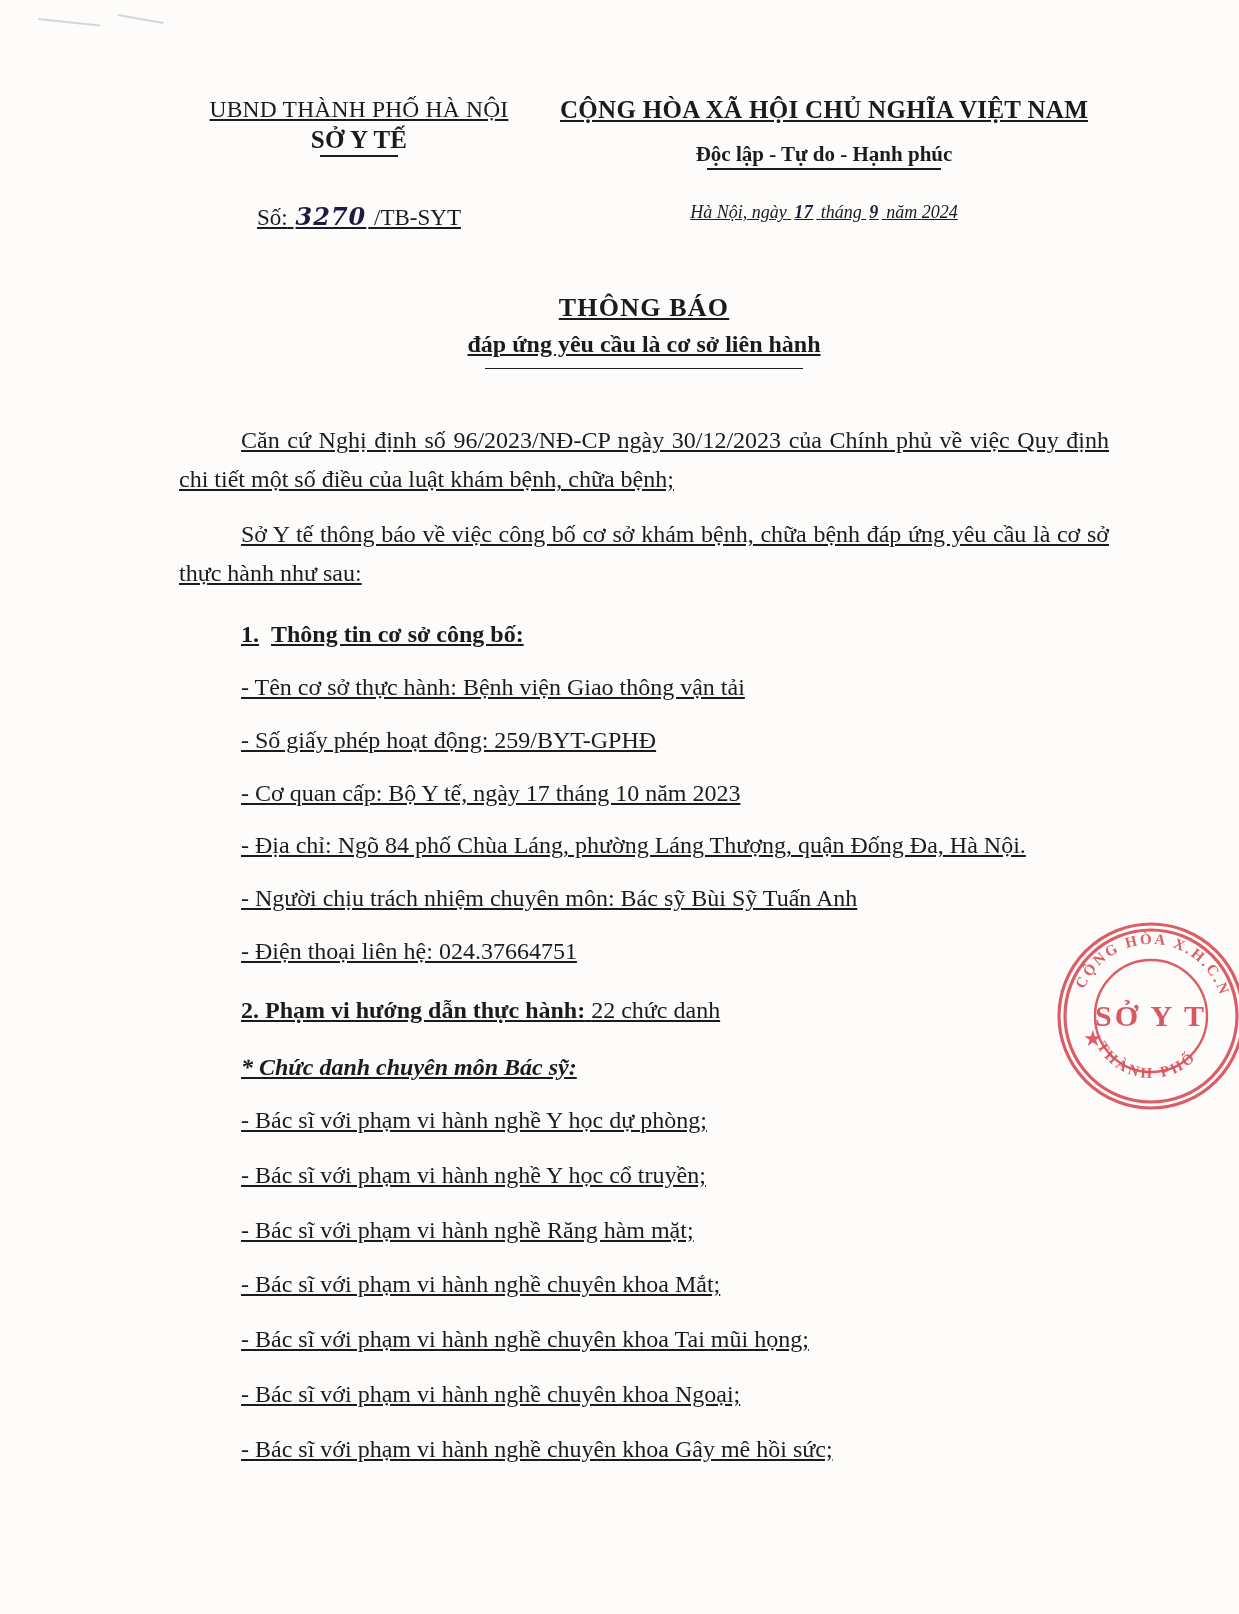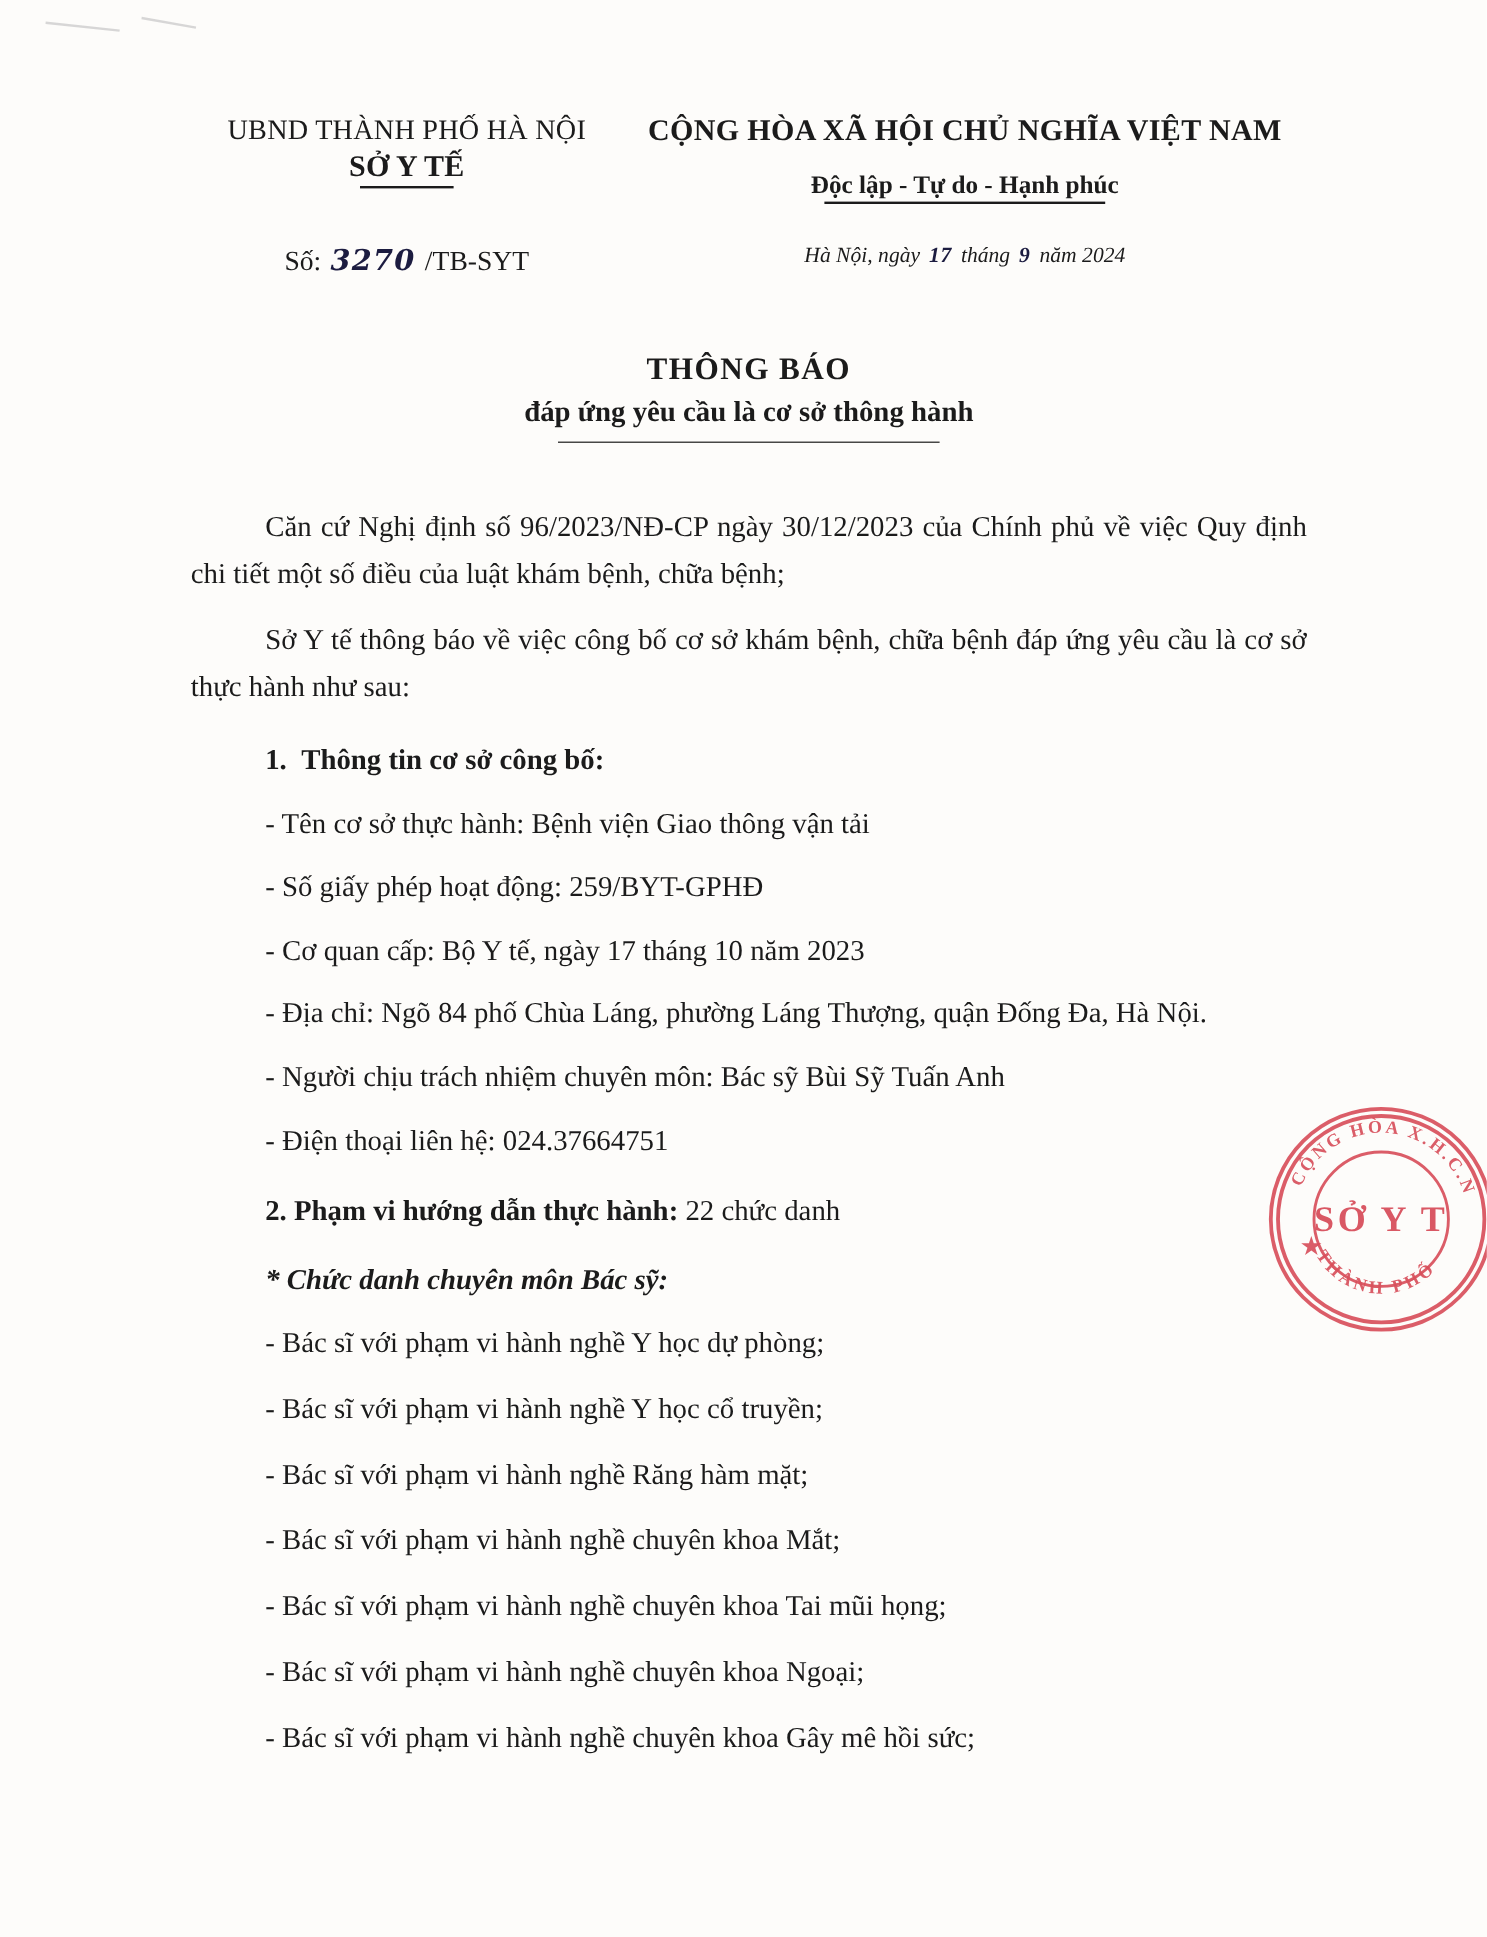--- a/index.html
+++ b/index.html
@@ -28,23 +28,24 @@
     background: #c9c9c9;
     height: 2px;
     transform-origin: left center;
     opacity: .75;
   }
   .scan-mark.a { left: 38px;  top: 18px;  width: 62px; transform: rotate(6deg); }
   .scan-mark.b { left: 118px; top: 14px;  width: 46px; transform: rotate(10deg); }
 
   .content {
     position: absolute;
-    left: 159px;
+    left: 179px;
     top: 0;
     width: 930px;
+    text-decoration: underline;
   }
 
   
   .header {
     display: flex;
     padding-top: 96px;
   }
   .header-left {
     width: 360px;
     text-align: center;
@@ -242,21 +243,21 @@
         <span class="hw">17</span>
         <span>tháng</span>
         <span class="hw">9</span>
         <span>năm</span>
         <span>2024</span>
       </div>
     </div>
 
     <div class="title-block">
       <div class="title-main">THÔNG BÁO</div>
-      <div class="title-sub">đáp ứng yêu cầu là cơ sở thông hành</div>
+      <div class="title-sub">đáp ứng yêu cầu là cơ sở liên hành</div>
       <div class="title-underline"></div>
     </div>
 
     <div class="body-block">
 
       <div class="para">Căn cứ Nghị định số 96/2023/NĐ-CP ngày 30/12/2023 của Chính phủ về việc Quy định chi tiết một số điều của luật khám bệnh, chữa bệnh;</div>
 
       <div class="para">Sở Y tế thông báo về việc công bố cơ sở khám bệnh, chữa bệnh đáp ứng yêu cầu là cơ sở thực hành như sau:</div>
 
       <div class="section-heading">

